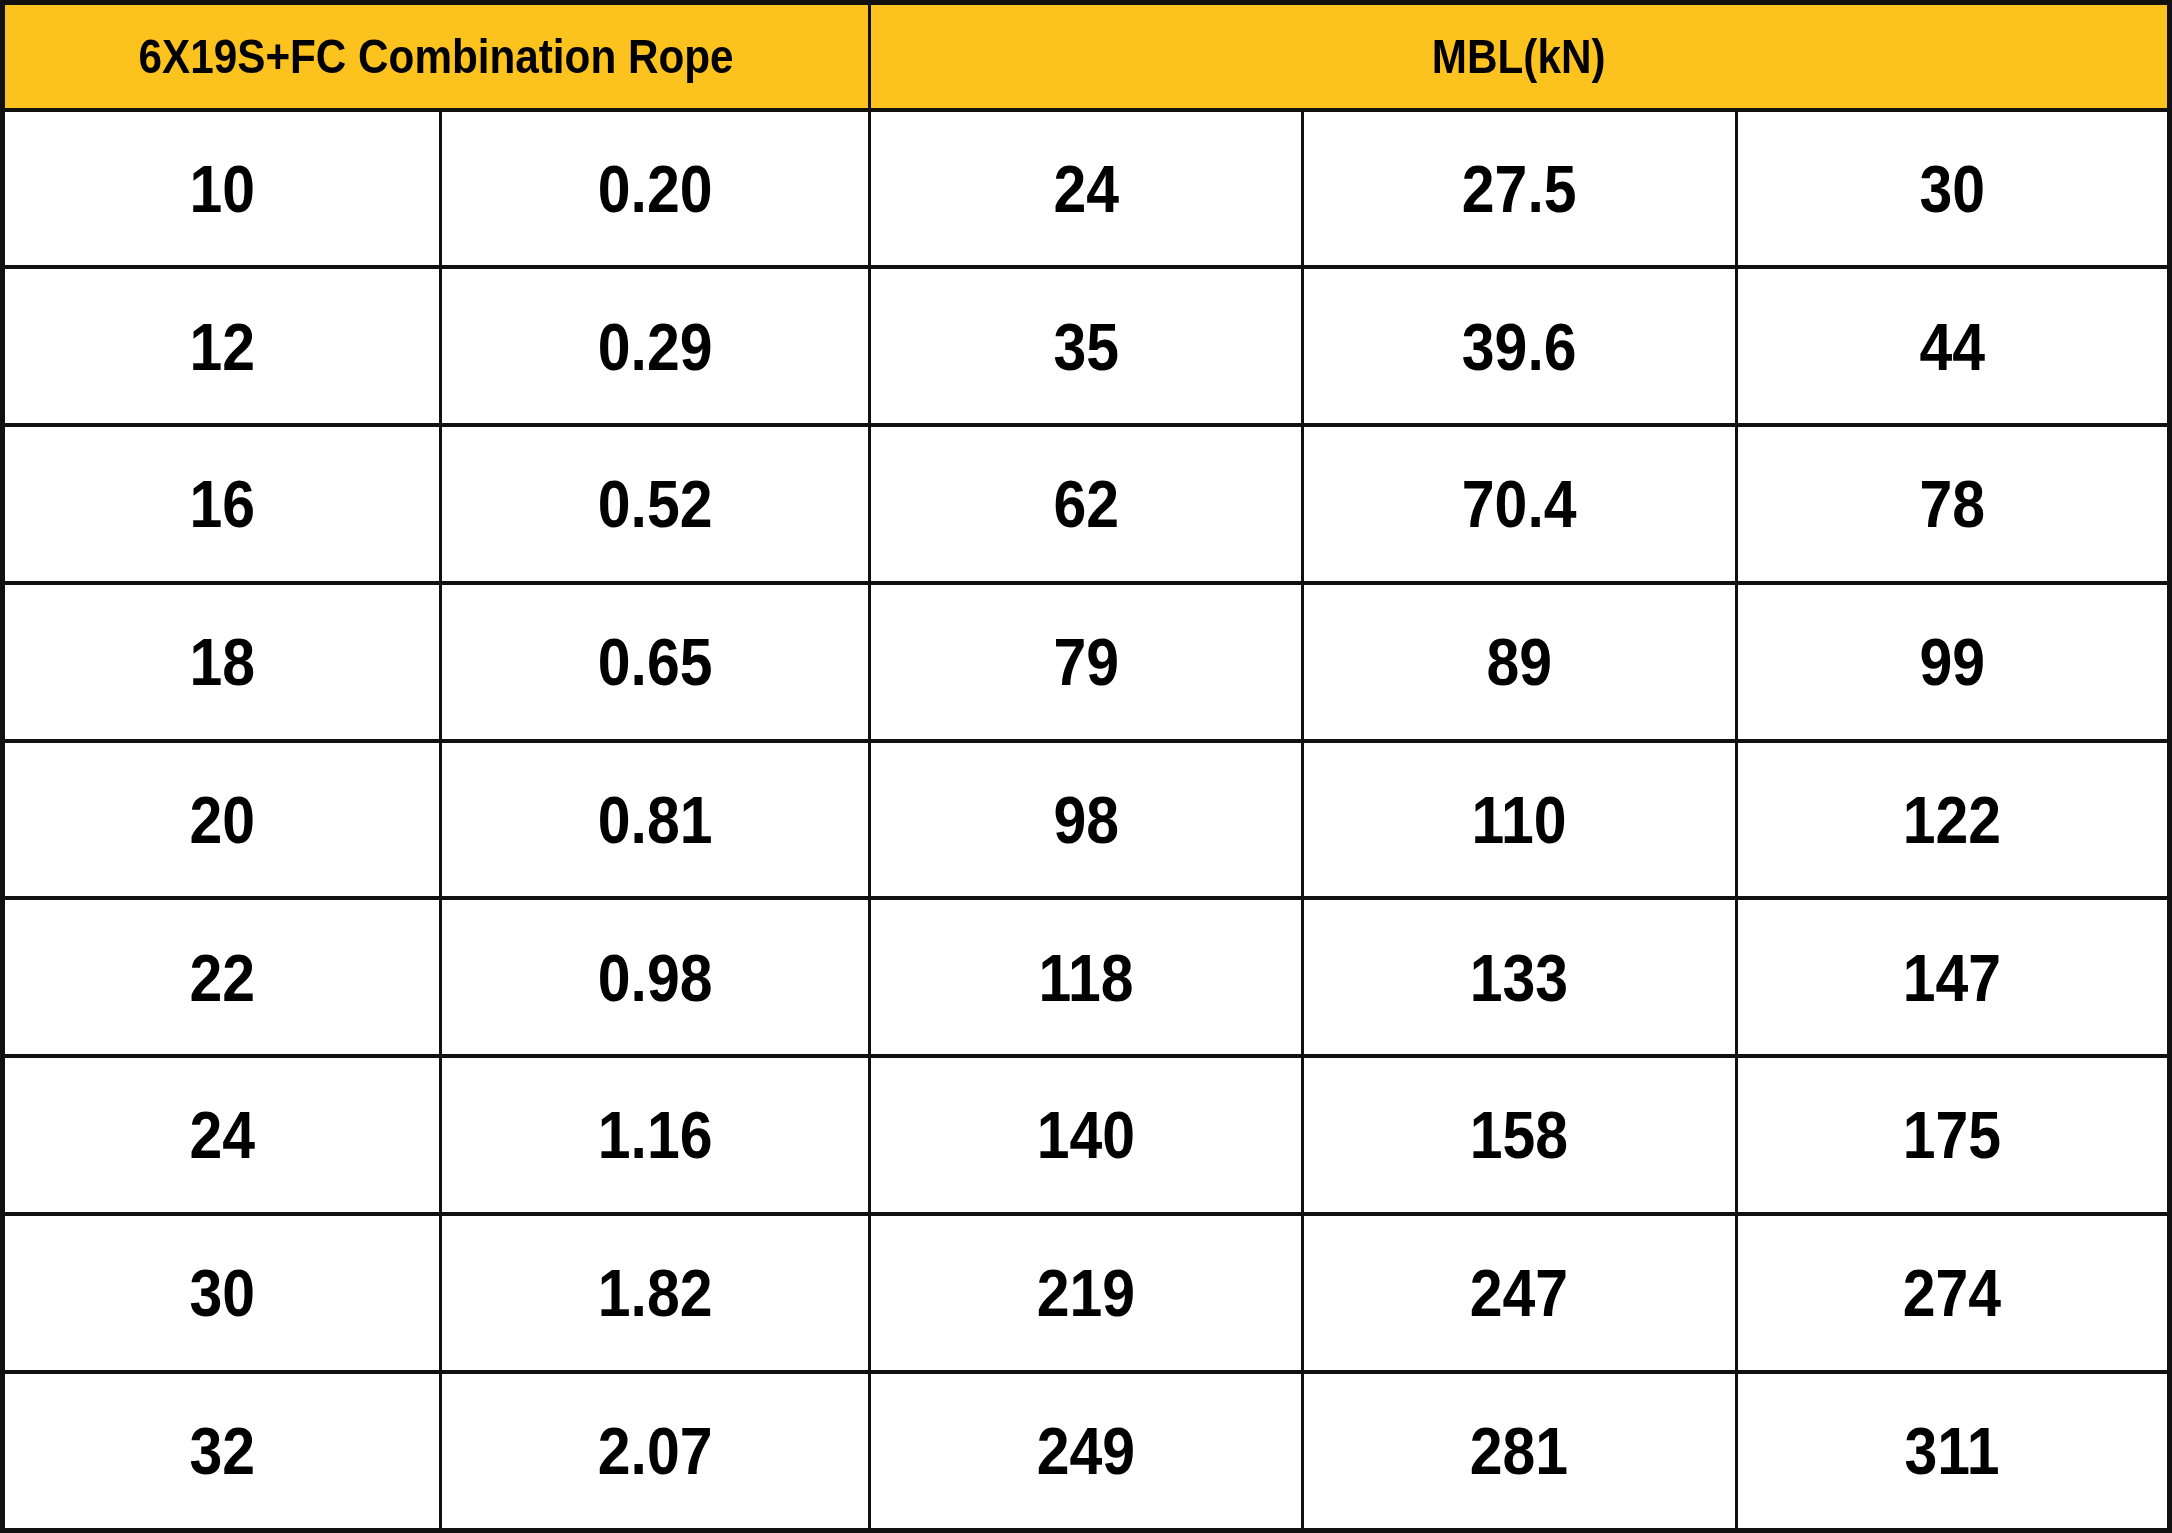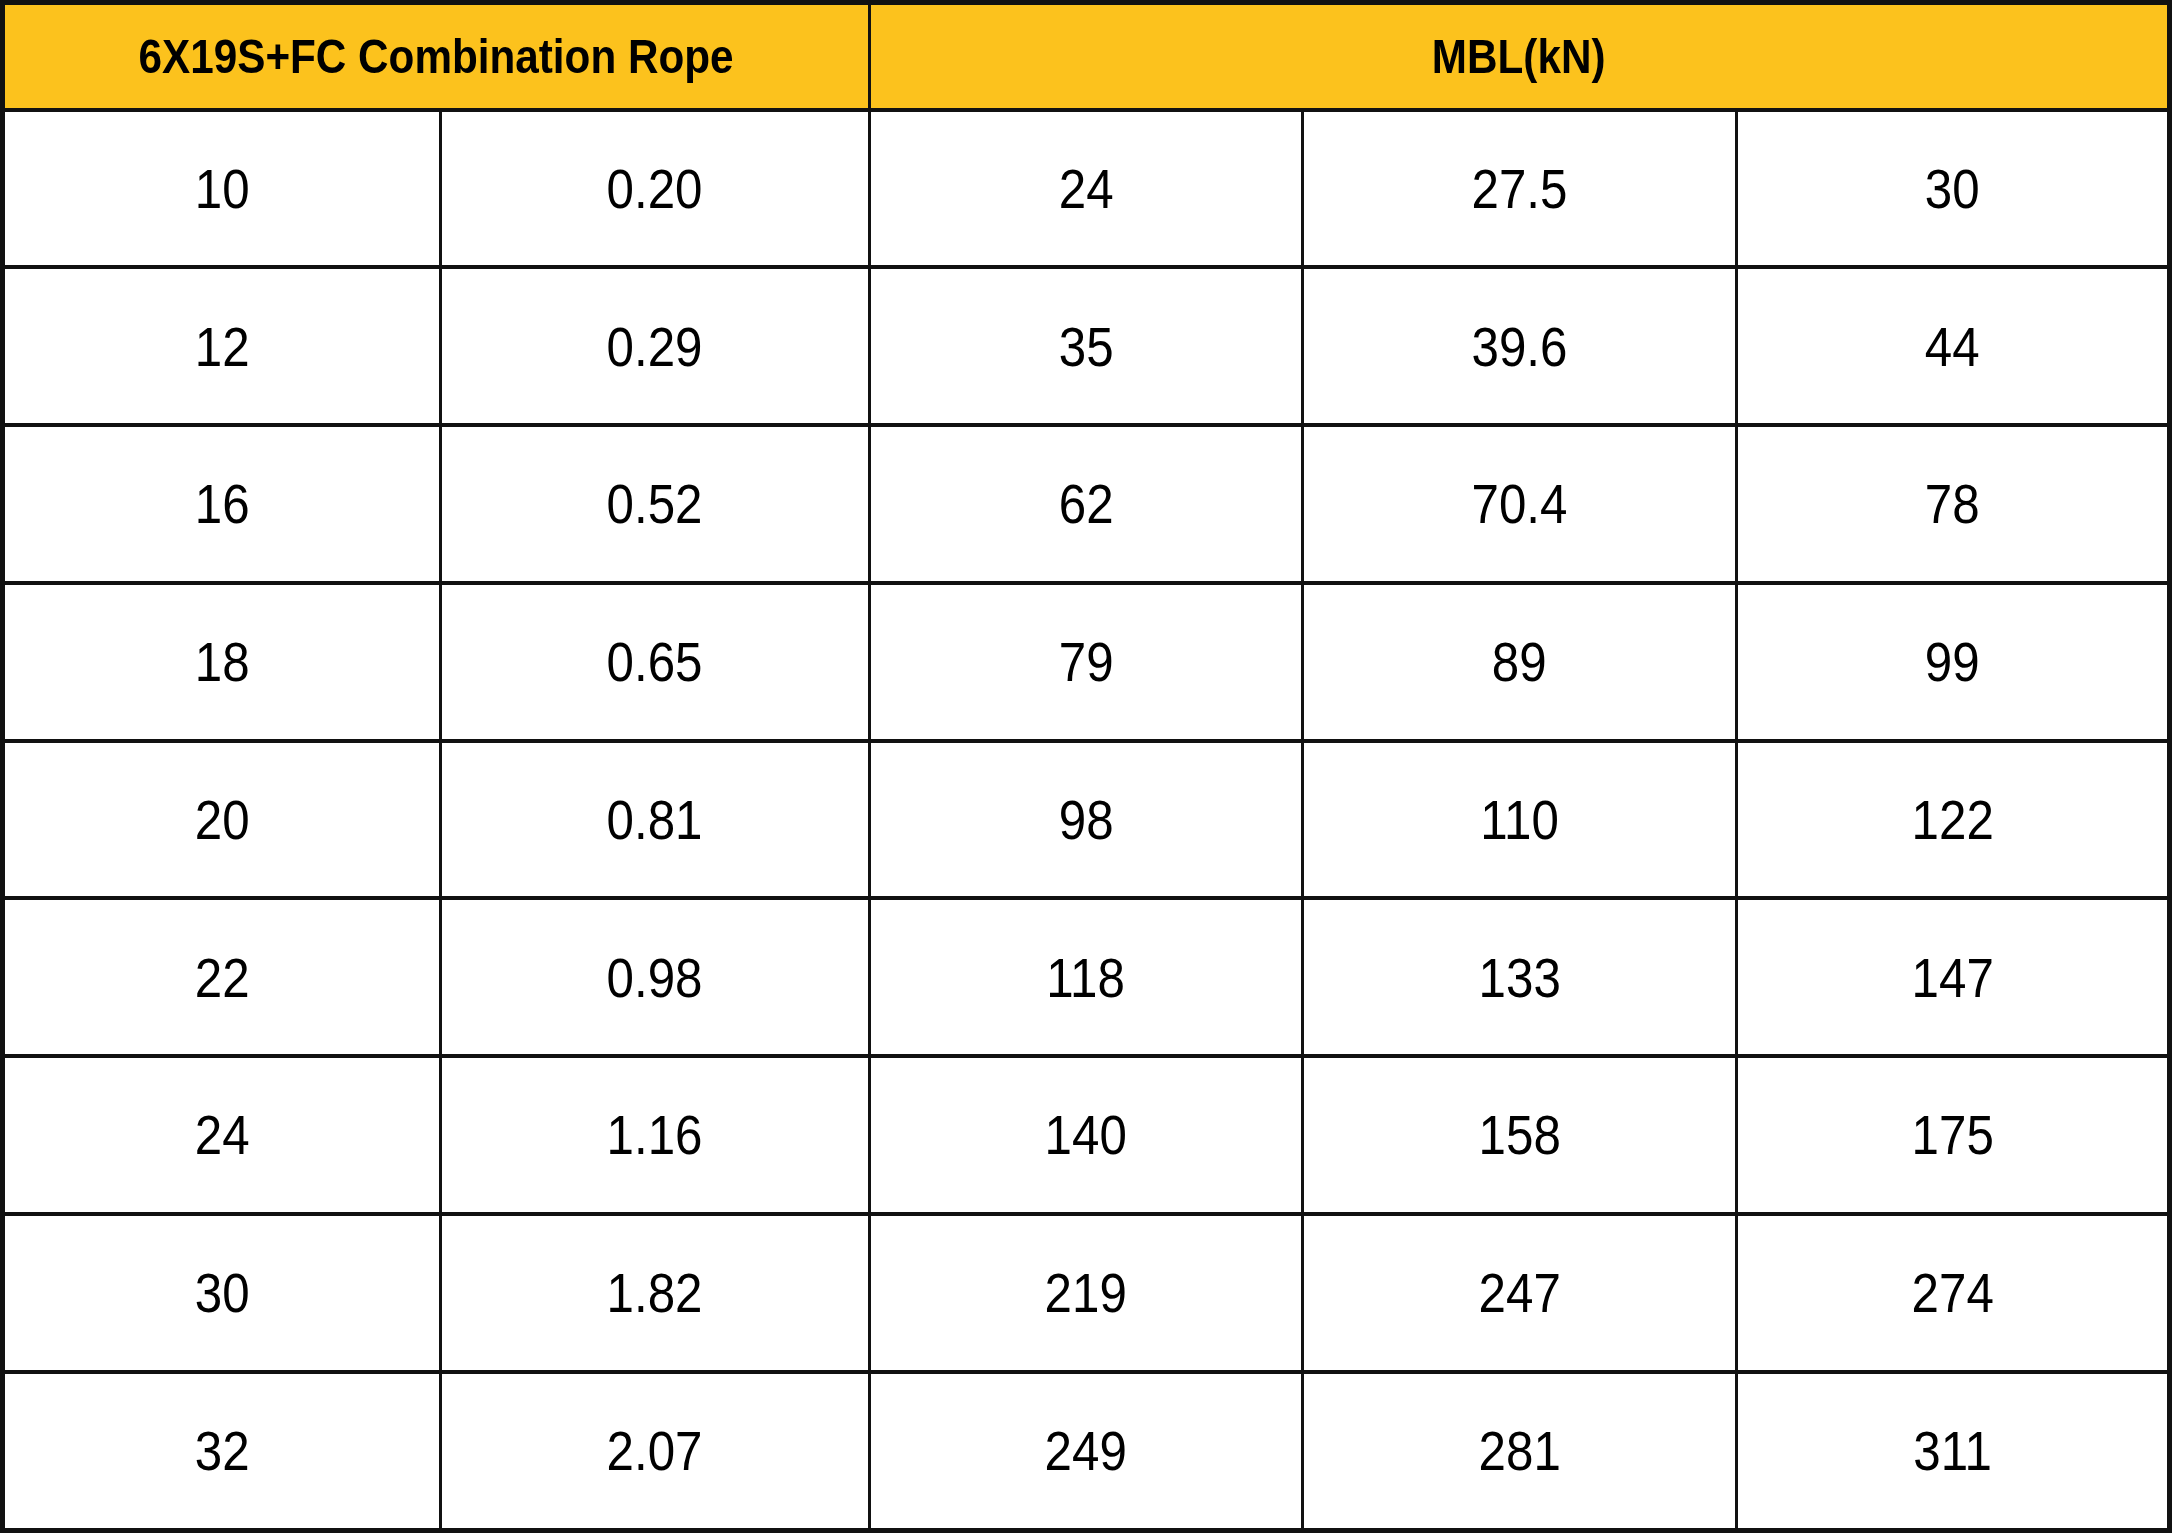--- a/index.html
+++ b/index.html
@@ -31,22 +31,22 @@
   thead th{
     background:var(--header-bg);
     font-weight:700;
     font-size:48px;
   }
   thead tr.group-row{height:107px;}
   thead tr.col-row{height:112px;}
   thead tr.col-row th{border-bottom-width:6px;}
   tbody td{
     background:var(--cell-bg);
-    font-size:56px;
-    font-weight:400;
+    font-size:67px;
+    font-weight:700;
     border-width:4px 3px;
   }
   .t{
     display:inline-block;
     transform:scaleX(0.88);
     transform-origin:center;
     white-space:nowrap;
   }
 </style>
 </head>

